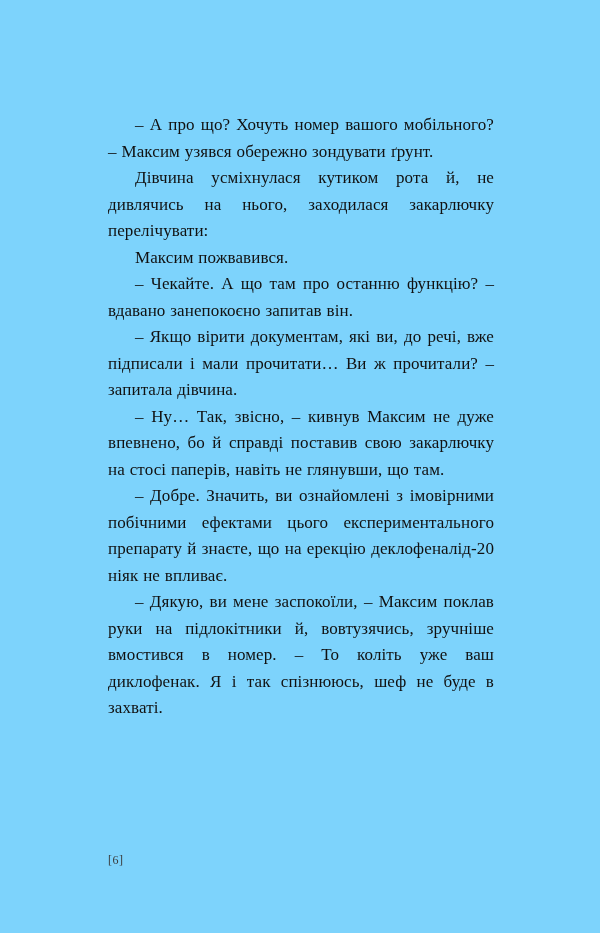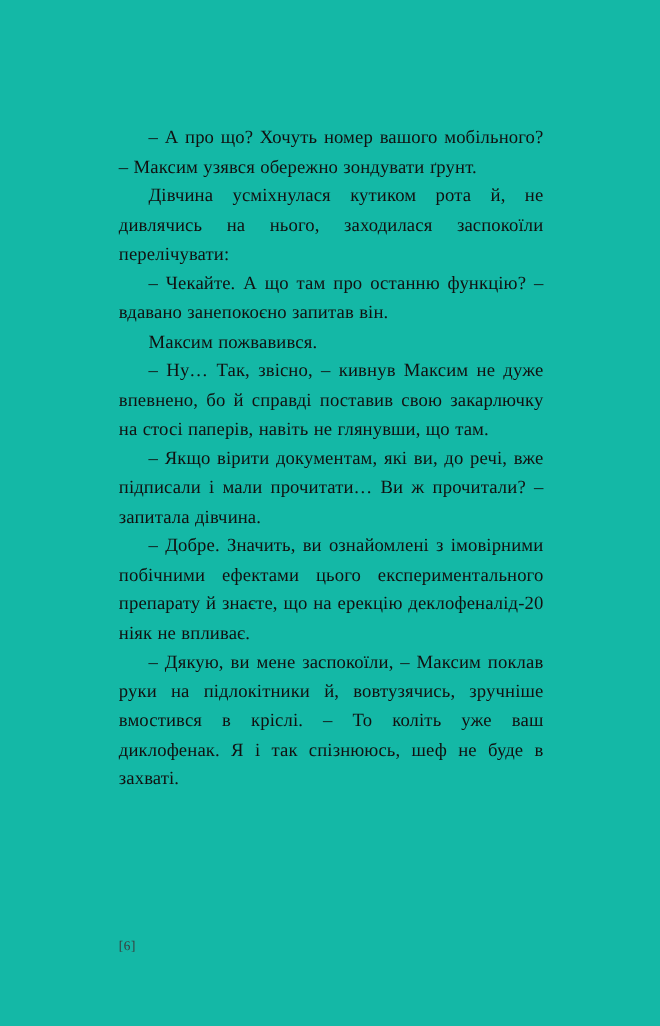--- a/index.html
+++ b/index.html
@@ -10,21 +10,21 @@
     width: 600px;
     height: 933px;
     background: #ffffff;
     overflow: hidden;
     position: relative;
     font-family: "Liberation Serif", "DejaVu Serif", serif;
   }
   .book-page {
     position: absolute;
     inset: 0;
-    background: #14b8a6;
+    background: #7dd3fc;
   }
   .text-block {
     position: absolute;
     left: 108px;
     top: 112px;
     width: 386px;
     color: #111111;
   }
   .text-block p {
     margin: 0;
@@ -47,22 +47,22 @@
     font-family: "Liberation Serif", "DejaVu Serif", serif;
     letter-spacing: 0.5px;
   }
 </style>
 </head>
 <body>
 
 <div class="book-page">
   <div class="text-block">
       <p>– А про що? Хочуть номер вашого мобільного? – Максим узявся обережно зондувати ґрунт.</p>
-      <p>Дівчина усміхнулася кутиком рота й, не дивлячись на нього, заходилася заспокоїли перелічувати:</p>
+      <p>Дівчина усміхнулася кутиком рота й, не дивлячись на нього, заходилася закарлючку перелічувати:</p>
+      <p>Максим пожвавився.</p>
       <p>– Чекайте. А що там про останню функцію? – вдавано занепокоєно запитав він.</p>
-      <p>Максим пожвавився.</p>
+      <p>– Якщо вірити документам, які ви, до речі, вже підписали і мали прочитати… Ви ж прочитали? – запитала дівчина.</p>
       <p>– Ну… Так, звісно, – кивнув Максим не дуже впевнено, бо й справді поставив свою закарлючку на стосі паперів, навіть не глянувши, що там.</p>
-      <p>– Якщо вірити документам, які ви, до речі, вже підписали і мали прочитати… Ви ж прочитали? – запитала дівчина.</p>
       <p>– Добре. Значить, ви ознайомлені з імовірними побічними ефектами цього експериментального препарату й знаєте, що на ерекцію деклофеналід-20 ніяк не впливає.</p>
-      <p>– Дякую, ви мене заспокоїли, – Максим поклав руки на підлокітники й, вовтузячись, зручніше вмостився в кріслі. – То коліть уже ваш диклофенак. Я і так спізнююсь, шеф не буде в захваті.</p>
+      <p>– Дякую, ви мене заспокоїли, – Максим поклав руки на підлокітники й, вовтузячись, зручніше вмостився в номер. – То коліть уже ваш диклофенак. Я і так спізнююсь, шеф не буде в захваті.</p>
     </div>
   <div class="page-footer">[6]</div>
 </div>
 
 </body></html>

